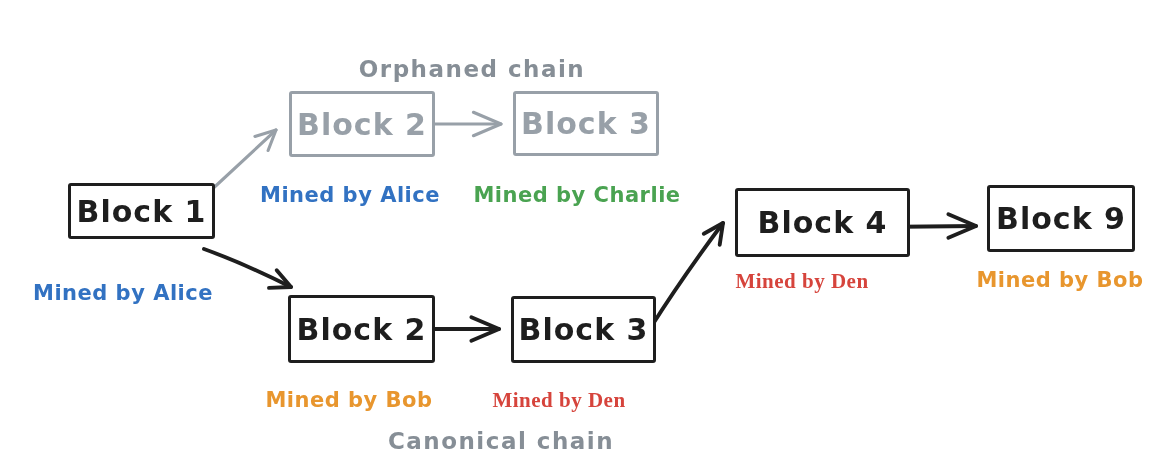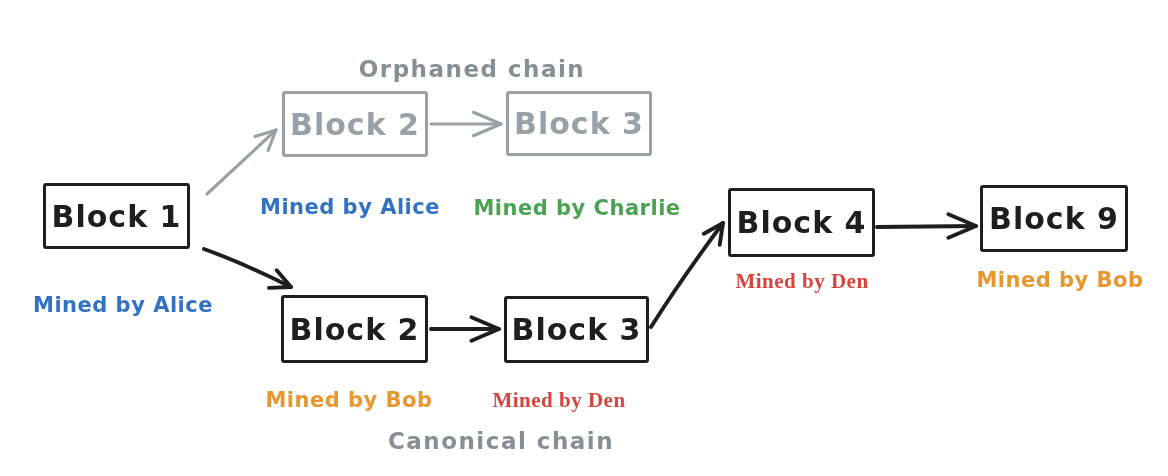--- a/index.html
+++ b/index.html
@@ -18,32 +18,33 @@
   .block{
     position:absolute;
     display:flex;align-items:center;justify-content:center;
     background:#ffffff;
     border:3.4px solid var(--black);
     border-radius:3px;
     color:var(--black);
     font-size:30px;font-weight:600;
     letter-spacing:1px;
     box-sizing:border-box;
+    margin-left:7px;
   }
   .block.gray{border-color:var(--gray);color:var(--gray);border-width:3px;}
 
   .miner{
     position:absolute;
     transform:translateX(-50%);
     font-size:21px;font-weight:700;
     white-space:nowrap;
     letter-spacing:0.5px;
   }
-  .blue{color:var(--blue);margin-top:12px;}
-  .green{color:var(--green);margin-top:13px;}
+  .blue{color:var(--blue);}
+  .green{color:var(--green);}
   .orange{color:var(--orange);}
   .red{color:var(--red);font-family:Liberation Serif, serif;}
 
   .chain-label{
     position:absolute;
     transform:translateX(-50%);
     font-size:23px;font-weight:700;
     color:var(--gray_label);
     letter-spacing:1.5px;
     white-space:nowrap;
@@ -86,38 +87,38 @@
   <div class="block gray" style="left:282px;top:91px;width:146px;height:66px">
     <span>Block 2</span>
   </div>
   <div class="block gray" style="left:506px;top:91px;width:146px;height:65px">
     <span>Block 3</span>
   </div>
 
   <div class="miner blue" style="left:350px;top:183px">Mined by Alice</div>
   <div class="miner green" style="left:577px;top:183px">Mined by Charlie</div>
 
-  <div class="block" style="left:43px;top:183px;width:147px;height:66px">
+  <div class="block" style="left:61px;top:183px;width:147px;height:56px">
     <span>Block 1</span>
   </div>
   <div class="miner blue" style="left:123px;top:281px">Mined by Alice</div>
 
   <div class="block" style="left:281px;top:295px;width:147px;height:68px">
     <span>Block 2</span>
   </div>
   <div class="block" style="left:504px;top:296px;width:145px;height:67px">
     <span>Block 3</span>
   </div>
 
   <div class="miner orange" style="left:349px;top:388px">Mined by Bob</div>
   <div class="miner red" style="left:559px;top:388px">Mined by Den</div>
 
   <div class="chain-label" style="left:501px;top:428px">Canonical chain</div>
 
-  <div class="block" style="left:728px;top:188px;width:147px;height:69px">
+  <div class="block" style="left:728px;top:188px;width:175px;height:69px">
     <span>Block 4</span>
   </div>
   <div class="miner red" style="left:802px;top:269px">Mined by Den</div>
 
   <div class="block" style="left:980px;top:185px;width:148px;height:67px">
     <span>Block 9</span>
   </div>
   <div class="miner orange" style="left:1060px;top:268px">Mined by Bob</div>
 
 </div>

